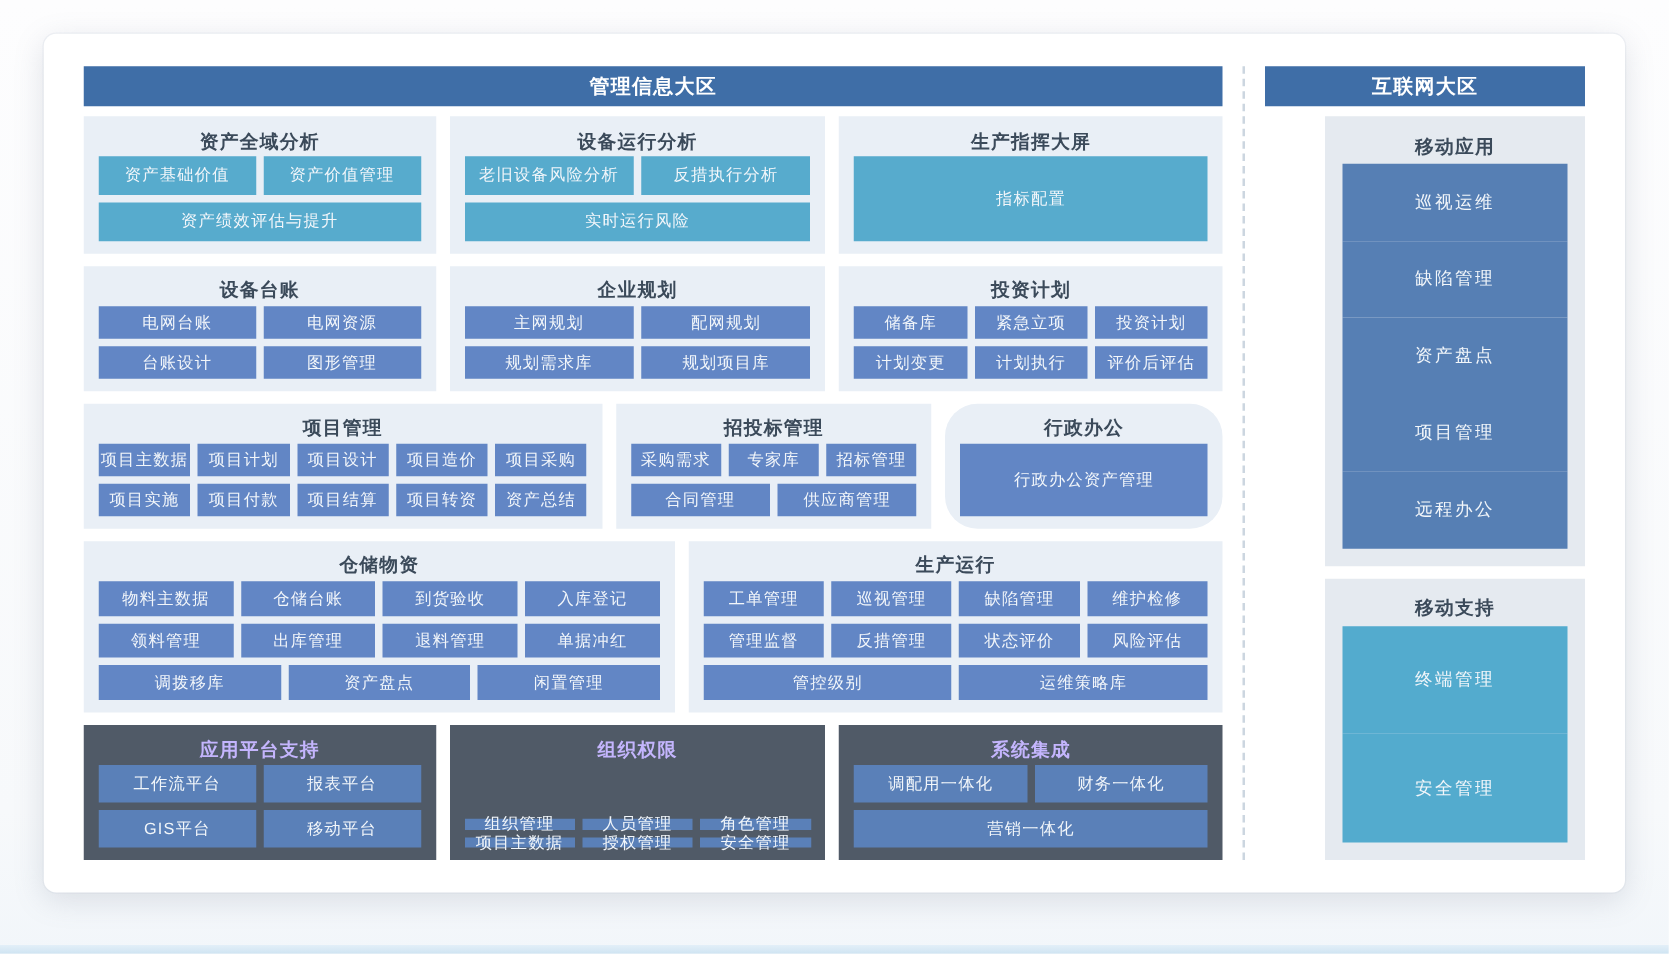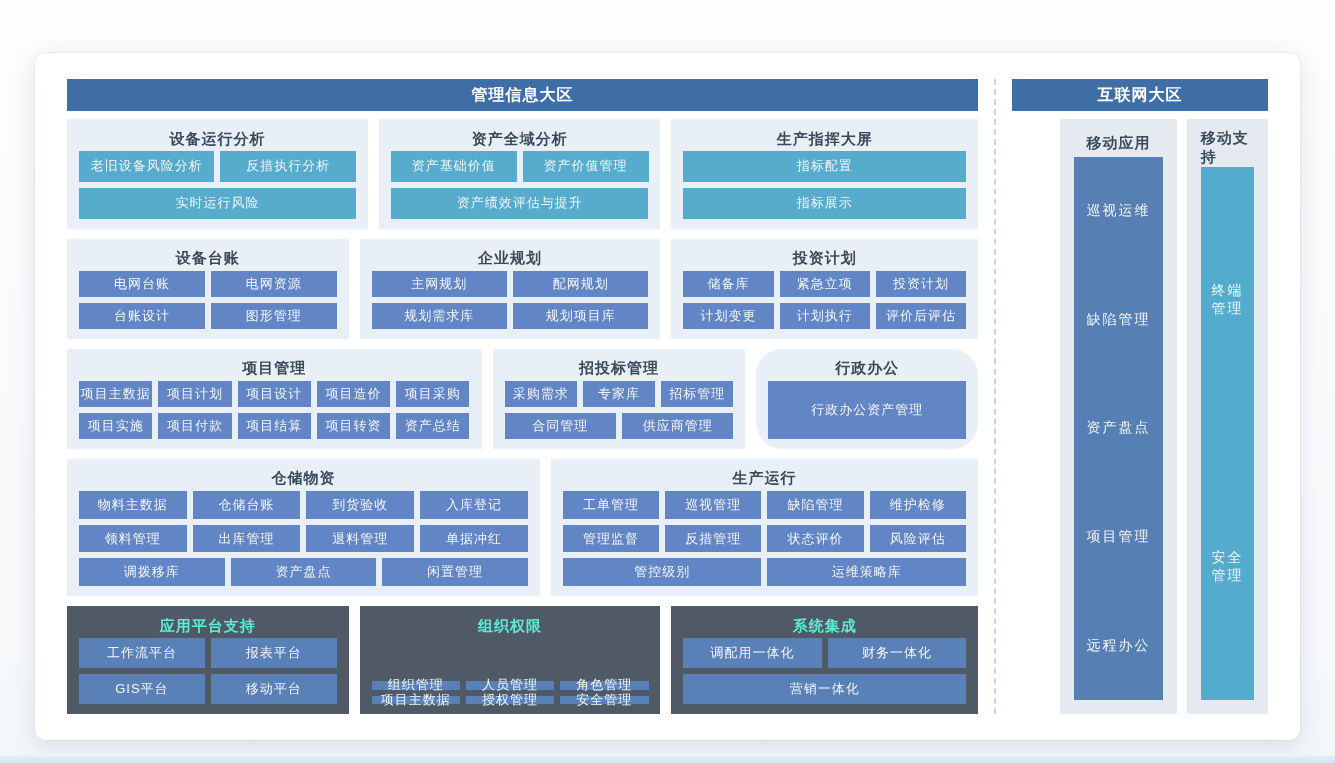--- a/index.html
+++ b/index.html
@@ -3,21 +3,21 @@
 <meta charset="utf-8">
 <style>
   html,body{margin:0;padding:0;}
   body{
     width:1335px;height:763px;position:relative;overflow:hidden;
     background:linear-gradient(180deg,#fdfdfe 0%,#f7f9fb 85%,#f2f6fa 100%);
     font-family:"Liberation Sans","DejaVu Sans",sans-serif;
     -webkit-font-smoothing:antialiased;
   }
   .card{
-    position:absolute;left:35px;top:53px;width:1265px;height:687px;
+    position:absolute;left:35px;top:27px;width:1265px;height:687px;
     background:#ffffff;border-radius:10px;
     box-shadow:0 6px 24px rgba(110,122,140,.20),0 0 0 1px rgba(220,226,234,.35);
     box-sizing:border-box;padding:26px 32px;
     display:flex;align-items:stretch;
   }
   
   .left-zone{flex:1;display:flex;flex-direction:column;min-width:0;}
   .zone-header{
     height:32px;flex:0 0 32px;display:flex;align-items:center;justify-content:center;
     background:var(--c-header);color:#ffffff;font-size:16px;font-weight:bold;letter-spacing:1px;
@@ -26,39 +26,39 @@
   .section-row{display:flex;gap:11px;min-height:0;}
   .section{
     background:var(--c-panel);box-sizing:border-box;
     padding:8px 12px 10px;display:flex;flex-direction:column;min-width:0;
   }
   .section.dark{background:var(--c-dark-bg);}
   .section-title{
     flex:0 0 24px;display:flex;align-items:center;justify-content:center;
     color:var(--c-title);font-size:15px;font-weight:bold;letter-spacing:1px;
   }
-  .section.dark .section-title{color:#5eead4;}
+  .section.dark .section-title{color:#c4b5fd;}
   .btn-rows{flex:1;display:flex;flex-direction:column;gap:6px;min-height:0;}
   .btn-row{flex:1;display:flex;gap:6px;min-height:0;}
   .mod-btn{
     flex:1;display:flex;align-items:center;justify-content:center;
     border:none;cursor:pointer;padding:0 2px;min-width:0;
     color:var(--c-btn-text);font-size:13px;letter-spacing:1px;
     font-family:inherit;white-space:nowrap;
   }
   .teal .mod-btn{background:var(--c-teal);}
   .blue .mod-btn{background:var(--c-blue);}
   .dark .mod-btn{background:var(--c-dark-btn);}
   
   .zone-divider{
     flex:0 0 0px;width:0;border-left:2px dashed #ccd6e0;margin:0 16px;align-self:stretch;
   }
   
   .right-zone{flex:0 0 256px;display:flex;flex-direction:column;}
-  .right-panels{flex:1;display:flex;gap:10px;margin-top:8px;min-height:0;margin-left:48px;}
+  .right-panels{flex:1;display:flex;flex-direction:column;gap:10px;margin-top:8px;min-height:0;margin-left:48px;}
   .right-panel{
     background:var(--c-right-panel);box-sizing:border-box;
     padding:10px 14px 14px;display:flex;flex-direction:column;min-height:0;
   }
   .right-panel .section-title{flex:0 0 28px;}
   .right-btns{flex:1;display:flex;flex-direction:column;gap:0;min-height:0;}
   .app-btn{
     flex:1;display:flex;align-items:center;justify-content:center;
     border:none;cursor:pointer;min-height:0;
     color:var(--c-btn-text);font-size:14px;letter-spacing:2px;
@@ -73,52 +73,49 @@
   }
 </style>
 </head>
 <body>
 
 <div class="card">
   <div class="left-zone">
     <div class="zone-header">管理信息大区</div>
     <div class="left-rows">
         <div class="section-row" style="flex: 112 1 0px;">
+          <div class="section teal" style="flex: 278 1 0px;">
+            <div class="section-title">资产全域分析</div>
+            <div class="btn-rows">
+              <div class="btn-row">
+                <button class="mod-btn">资产基础价值</button>
+                <button class="mod-btn">资产价值管理</button>
+              </div>
+              <div class="btn-row">
+                <button class="mod-btn">资产绩效评估与提升</button>
+              </div>
+            </div>
+          </div>
           <div class="section teal" style="flex: 299 1 0px;">
             <div class="section-title">设备运行分析</div>
             <div class="btn-rows">
               <div class="btn-row">
                 <button class="mod-btn">老旧设备风险分析</button>
                 <button class="mod-btn">反措执行分析</button>
               </div>
               <div class="btn-row">
                 <button class="mod-btn">实时运行风险</button>
               </div>
             </div>
           </div>
-          <div class="section teal" style="flex: 278 1 0px;">
-            <div class="section-title">资产全域分析</div>
-            <div class="btn-rows">
-              <div class="btn-row">
-                <button class="mod-btn">资产基础价值</button>
-                <button class="mod-btn">资产价值管理</button>
-              </div>
-              <div class="btn-row">
-                <button class="mod-btn">资产绩效评估与提升</button>
-              </div>
-            </div>
-          </div>
           <div class="section teal" style="flex: 305 1 0px;">
             <div class="section-title">生产指挥大屏</div>
             <div class="btn-rows">
               <div class="btn-row">
                 <button class="mod-btn">指标配置</button>
-              </div>
-              <div class="btn-row">
-                <button class="mod-btn">指标展示</button>
               </div>
             </div>
           </div>
         </div>
         <div class="section-row" style="flex: 102 1 0px;">
           <div class="section blue" style="flex: 278 1 0px;">
             <div class="section-title">设备台账</div>
             <div class="btn-rows">
               <div class="btn-row">
                 <button class="mod-btn">电网台账</button>

